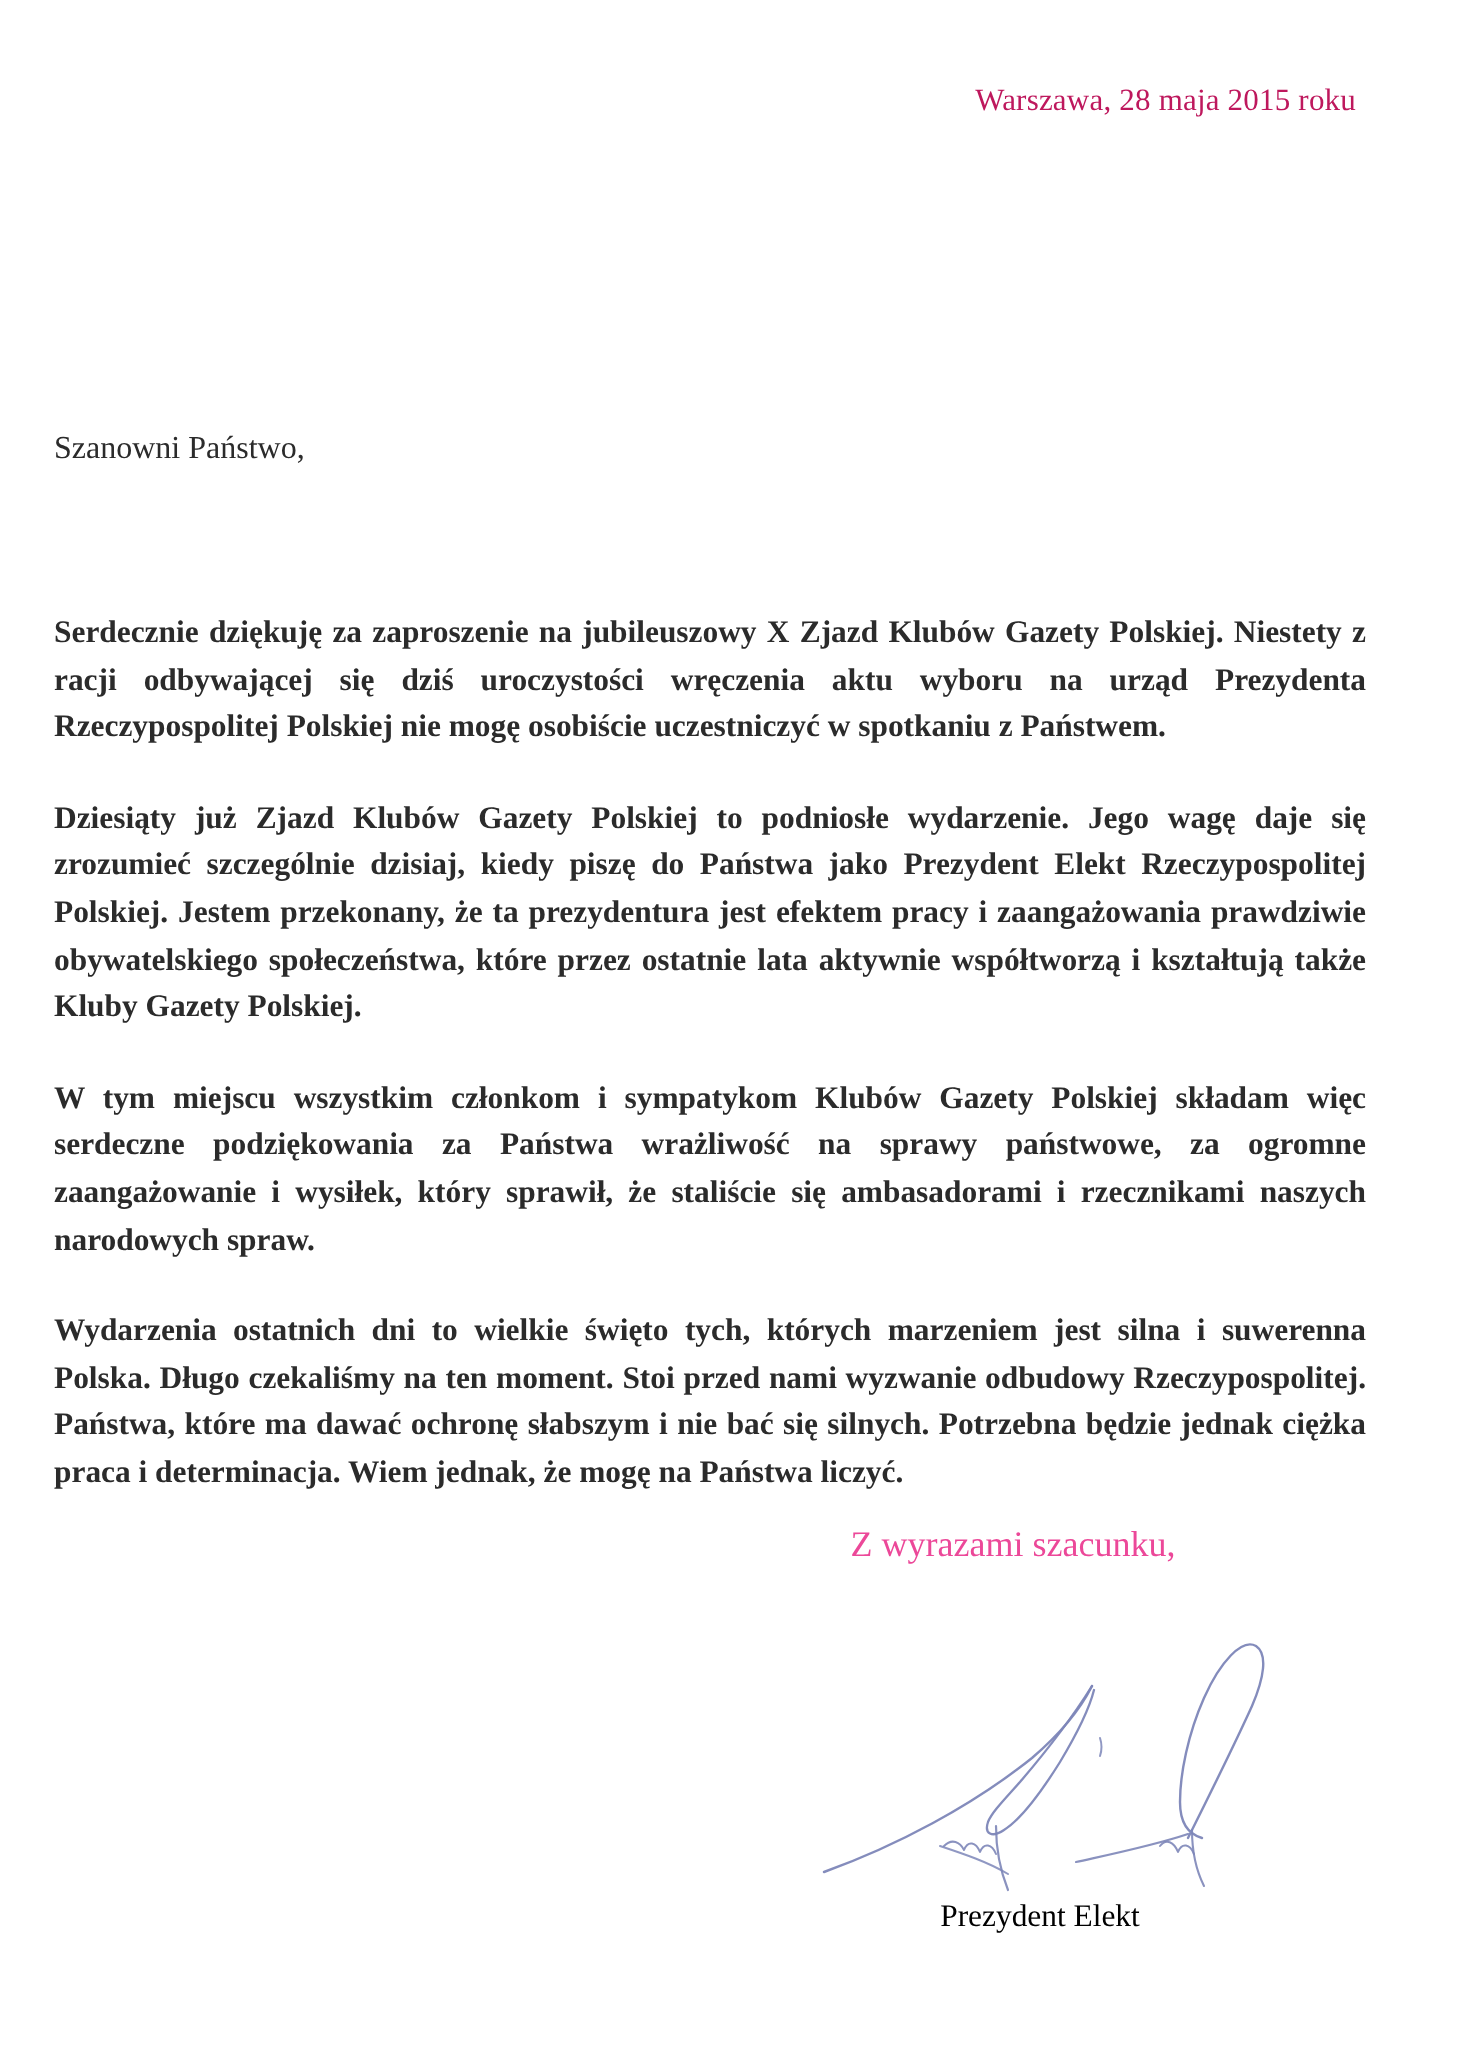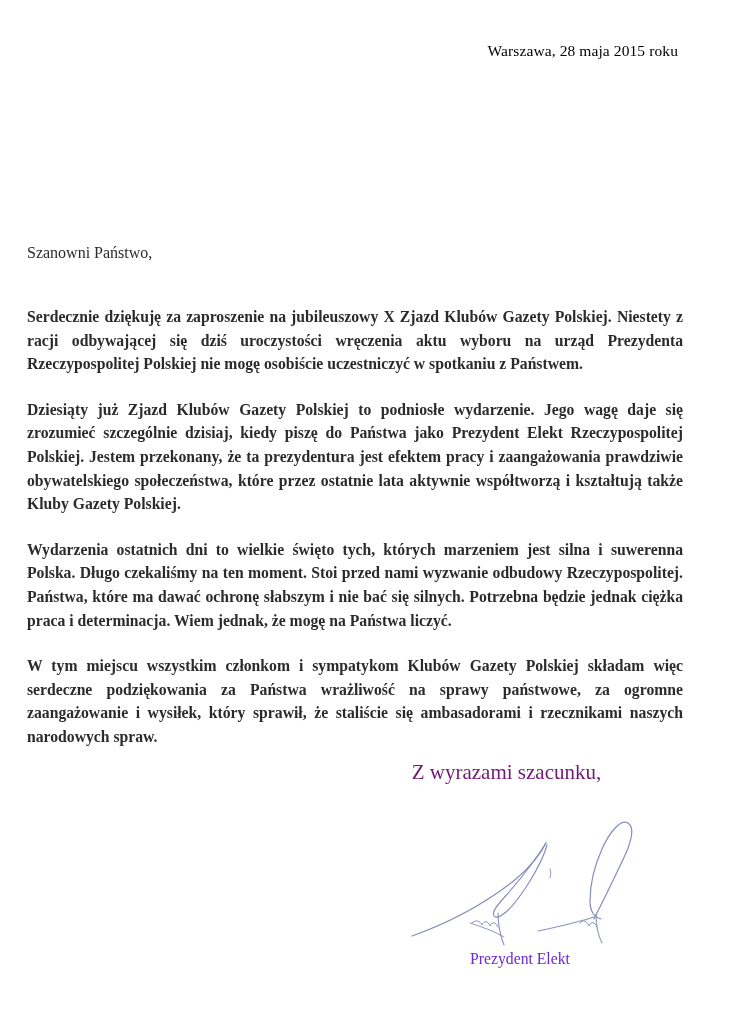--- a/index.html
+++ b/index.html
@@ -21,28 +21,28 @@
   
   .date-line {
     position: absolute;
     top: 41px;
     left: 27px;
     width: 651px;
     text-align: right;
     font-size: 15.5px;
     line-height: 20px;
     letter-spacing: 0.1px;
-    color: #000000;
+    color: #be185d;
     white-space: nowrap;
   }
 
   
   .salutation {
     position: absolute;
-    top: 242px;
+    top: 214px;
     left: 27px;
     font-size: 16px;
     line-height: 22px;
     color: #2b2b2b;
     text-align: center;
   }
 
   
   .body-block {
     position: absolute;
@@ -62,23 +62,23 @@
   }
   .para:last-child { margin-bottom: 0; }
 
   
   .closing {
     position: absolute;
     top: 761px;
     left: 330px;
     width: 353px;
     text-align: center;
-    font-size: 21px;
+    font-size: 18px;
     line-height: 22px;
-    color: #701a75;
+    color: #ec4899;
   }
 
   
   .signature-wrap {
     position: absolute;
     top: 793px;
     left: 398px;
     width: 270px;
     height: 158px;
     pointer-events: none;
@@ -93,43 +93,43 @@
   .sig-name-block {
     position: absolute;
     top: 946px;
     left: 370px;
     width: 300px;
     text-align: center;
   }
   .sig-title {
     font-size: 15.7px;
     line-height: 26px;
-    color: #6d28d9;
+    color: #000000;
     text-align: center;
   }
   .sig-name {
     font-size: 15.7px;
     line-height: 26px;
     color: #2b2b2b;
   }
 </style>
 </head>
 <body>
 
 <div class="page">
 
   <div class="date-line">Warszawa, 28 maja 2015 roku</div>
 
   <div class="salutation">Szanowni Państwo,</div>
 
   <div class="body-block">
     <p class="para">Serdecznie dziękuję za zaproszenie na jubileuszowy X Zjazd Klubów Gazety Polskiej. Niestety z racji odbywającej się dziś uroczystości wręczenia aktu wyboru na urząd Prezydenta Rzeczypospolitej Polskiej nie mogę osobiście uczestniczyć w spotkaniu z Państwem.</p>
     <p class="para">Dziesiąty już Zjazd Klubów Gazety Polskiej to podniosłe wydarzenie. Jego wagę daje się zrozumieć szczególnie dzisiaj, kiedy piszę do Państwa jako Prezydent Elekt Rzeczypospolitej Polskiej. Jestem przekonany, że ta prezydentura jest efektem pracy i zaangażowania prawdziwie obywatelskiego społeczeństwa, które przez ostatnie lata aktywnie współtworzą i kształtują także Kluby Gazety Polskiej.</p>
+    <p class="para">W tym miejscu wszystkim członkom i sympatykom Klubów Gazety Polskiej składam więc serdeczne podziękowania za Państwa wrażliwość na sprawy państwowe, za ogromne zaangażowanie i wysiłek, który sprawił, że staliście się ambasadorami i rzecznikami naszych narodowych spraw.</p>
     <p class="para">Wydarzenia ostatnich dni to wielkie święto tych, których marzeniem jest silna i suwerenna Polska. Długo czekaliśmy na ten moment. Stoi przed nami wyzwanie odbudowy Rzeczypospolitej. Państwa, które ma dawać ochronę słabszym i nie bać się silnych. Potrzebna będzie jednak ciężka praca i determinacja. Wiem jednak, że mogę na Państwa liczyć.</p>
-    <p class="para">W tym miejscu wszystkim członkom i sympatykom Klubów Gazety Polskiej składam więc serdeczne podziękowania za Państwa wrażliwość na sprawy państwowe, za ogromne zaangażowanie i wysiłek, który sprawił, że staliście się ambasadorami i rzecznikami naszych narodowych spraw.</p>
   </div>
 
   <div class="closing">Z wyrazami szacunku,</div>
 
   <div class="signature-wrap">
     <svg viewBox="0 0 270 158" xmlns="http://www.w3.org/2000/svg" aria-hidden="true">
       <g fill="none" stroke="#7d86b8" stroke-linecap="round" stroke-linejoin="round">
 
         <path d="M14 143 C50 130, 88 110, 118 86 C132 74, 142 62, 148 50" stroke-width="1.2" opacity="0.95"></path>
 

